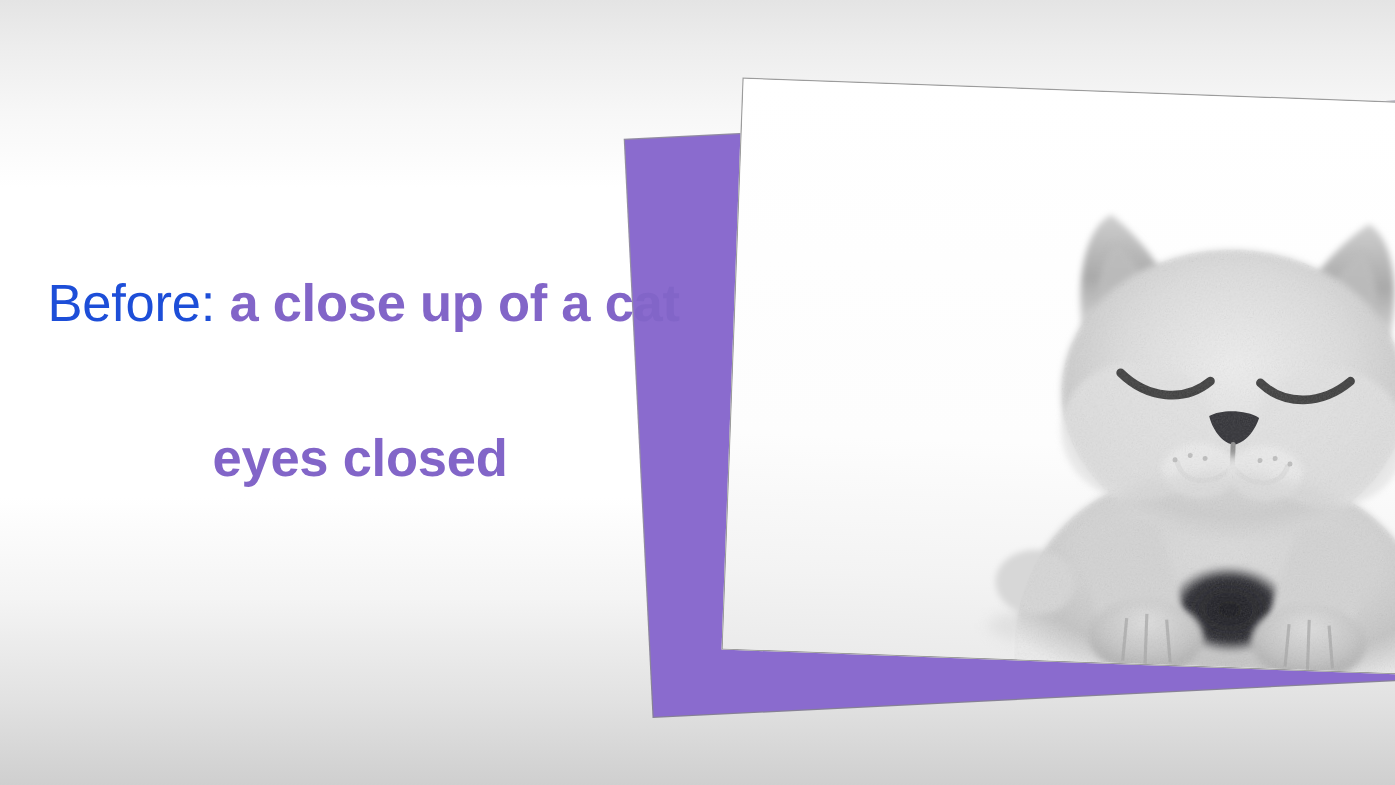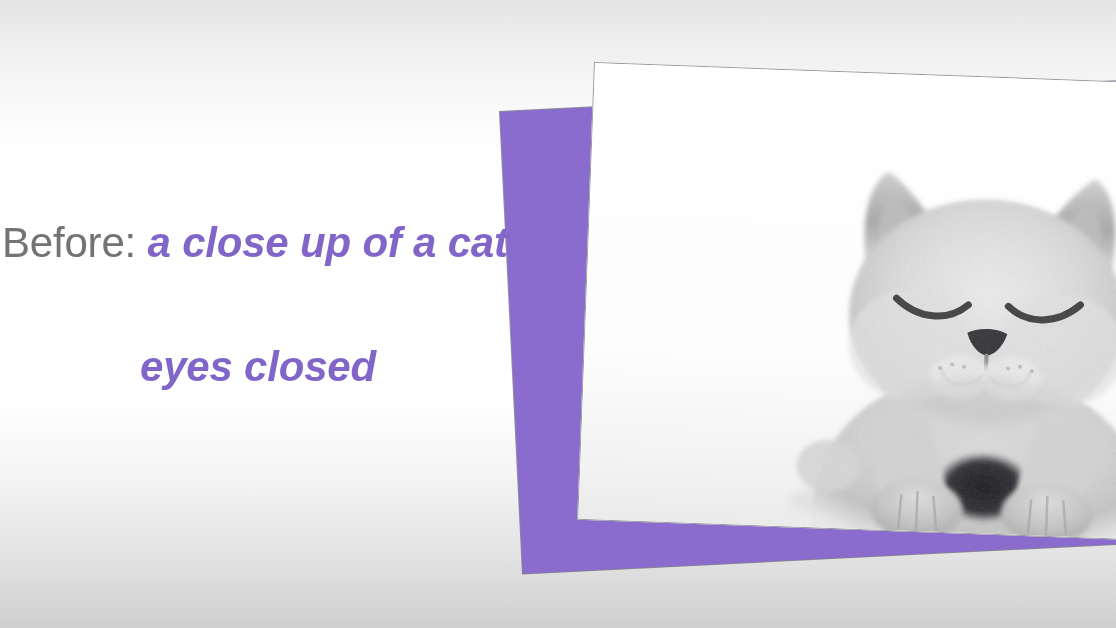--- a/index.html
+++ b/index.html
@@ -55,28 +55,29 @@
   .caption-line.before-line {
     padding-left: 2px;
     margin-bottom: 82px;
   }
   .caption-line.after-line {
     padding-left: 22px;
   }
   .caption-line.after-line-2 {
     padding-left: 140px;
     margin-top: 26px;
+    margin-left: 30px;
   }
   .label {
-    color: #737373;
+    color: #1d4ed8;
+    margin-left: 36px;
   }
   .alt {
     color: #8265c8;
     font-weight: 600;
-    font-style: italic;
   }
 
   
   .composition {
     position: absolute;
     left: 0; top: 0;
     width: 1116px; height: 628px;
     z-index: 4;
     pointer-events: none;
   }

